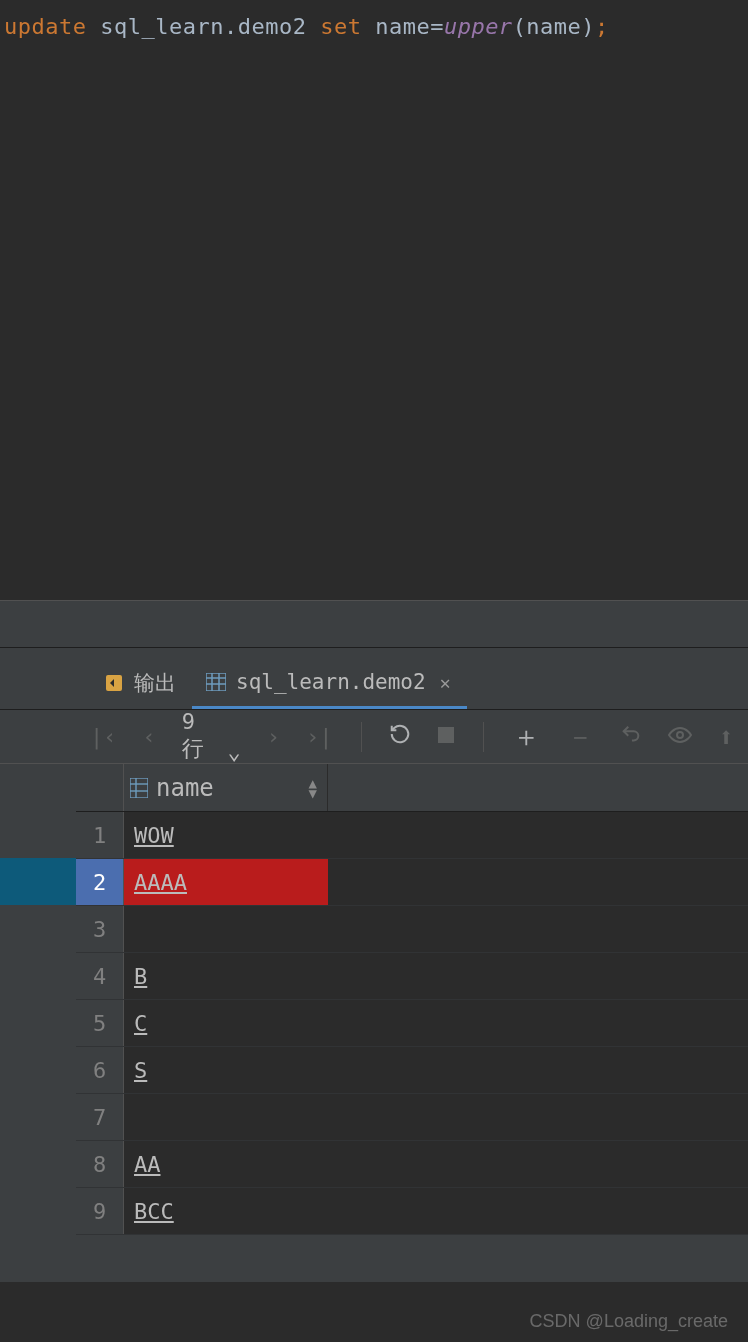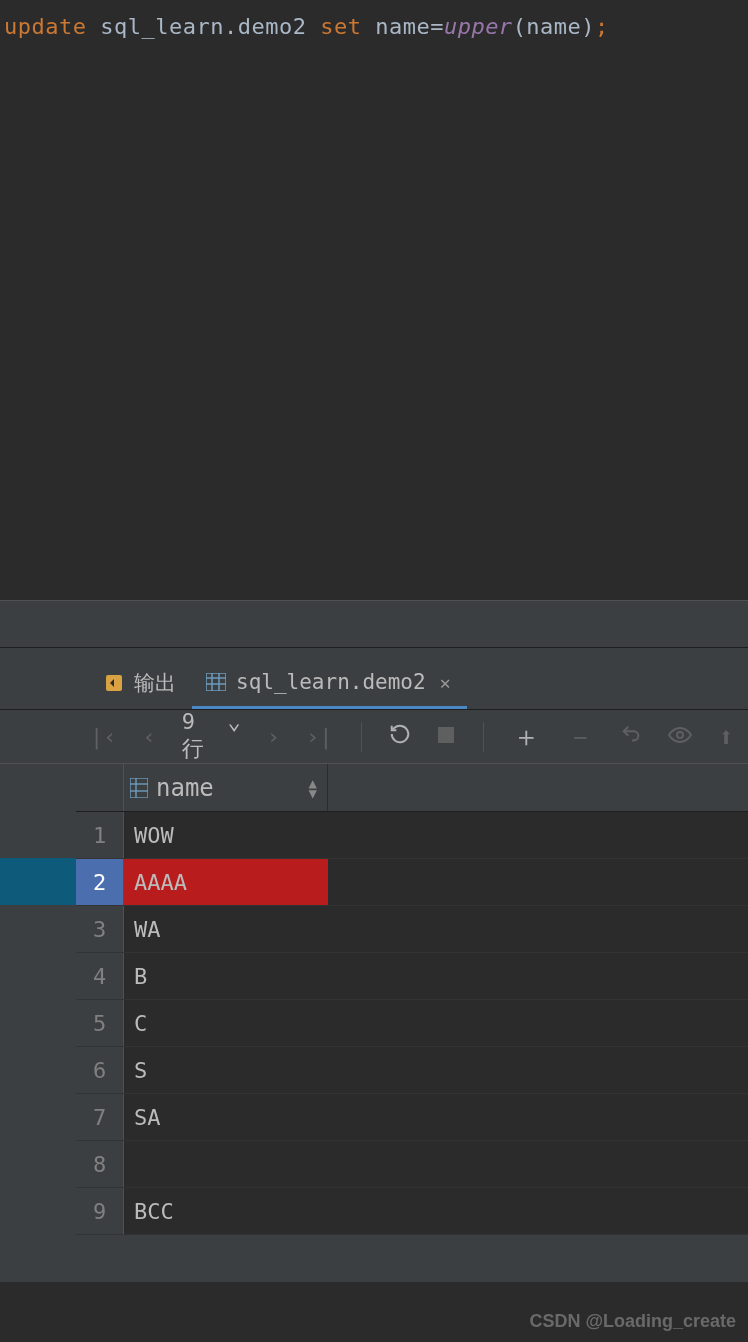--- a/index.html
+++ b/index.html
@@ -78,21 +78,21 @@
     display: flex;
     align-items: center;
     gap: 26px;
     padding: 0 14px;
     border-bottom: 1px solid #515151;
     background: #3c3f41;
     color: #afb1b3;
     font-size: 22px;
   }
   .toolbar .disabled { color: #5e6060; }
-  .rowcount { color: #bbbbbb; display: flex; align-items: flex-start; gap: 6px; }
+  .rowcount { color: #bbbbbb; display: flex; align-items: flex-end; gap: 6px; }
   .tsep { width: 1px; height: 30px; background: #515151; margin: 0 2px; }
 
   .grid {
     background: #2b2b2b;
     display: flex;
     flex-direction: column;
     padding-top: 0;
   }
   .grid-header {
     display: flex;
@@ -134,32 +134,32 @@
     font-size: 22px;
   }
   .cell {
     width: 204px;
     padding: 0 10px;
     display: flex;
     align-items: center;
     font-size: 22px;
     color: #bbbbbb;
     background: #2b2b2b;
+    text-decoration: underline;
   }
   .row.active .cell { background: #b91c1c; }
   .row.active .rownum { background: #4b6eaf; color: #fff; }
 
   .watermark {
     position: absolute;
     bottom: 10px;
-    right: 12px;
+    right: 20px;
     color: rgba(220,220,220,0.35);
     font-size: 18px;
     font-family: sans-serif;
-    font-weight: bold;
   }
   .icon-svg { display: inline-flex; align-items: center; }
 </style>
 </head>
 <body>
 
 <div class="editor">
   <div>
     <span class="kw">update</span><span class="ident"> sql_learn.demo2 </span><span class="kw">set</span><span class="ident"> name=</span><span class="func">upper</span><span class="ident">(name)</span><span class="punct">;</span>
   </div>
@@ -262,40 +262,39 @@
           <div class="row">
             <div class="rownum">1</div>
             <div class="cell">WOW</div>
           </div>
           <div class="row active">
             <div class="rownum">2</div>
             <div class="cell">AAAA</div>
           </div>
           <div class="row">
             <div class="rownum">3</div>
-            <div class="cell">WA</div>
           </div>
           <div class="row">
             <div class="rownum">4</div>
             <div class="cell">B</div>
           </div>
           <div class="row">
             <div class="rownum">5</div>
             <div class="cell">C</div>
           </div>
           <div class="row">
             <div class="rownum">6</div>
             <div class="cell">S</div>
           </div>
           <div class="row">
             <div class="rownum">7</div>
-            <div class="cell">SA</div>
           </div>
           <div class="row">
             <div class="rownum">8</div>
+            <div class="cell">AA</div>
           </div>
           <div class="row">
             <div class="rownum">9</div>
             <div class="cell">BCC</div>
           </div>
         </div>
     </div>
   </div>
 </div>
 

